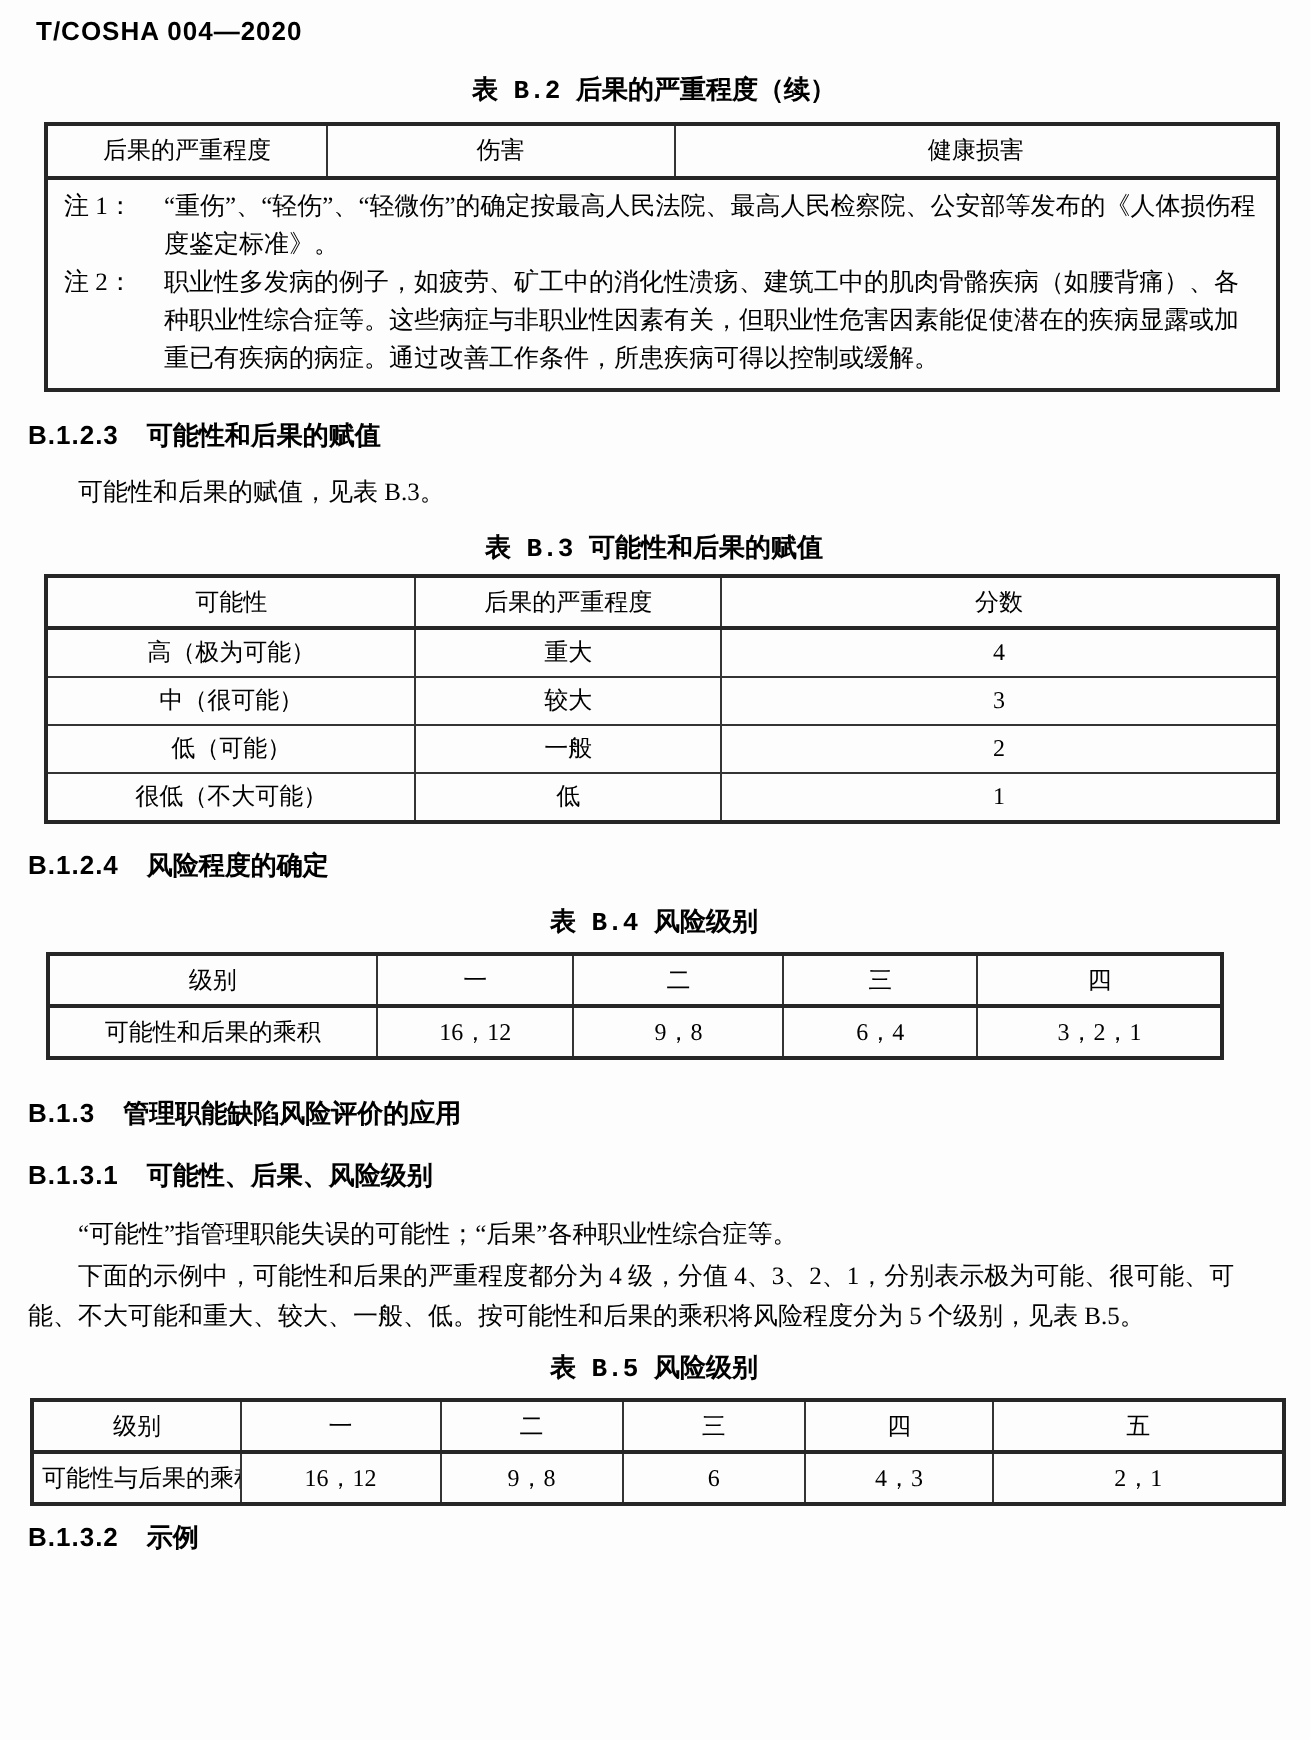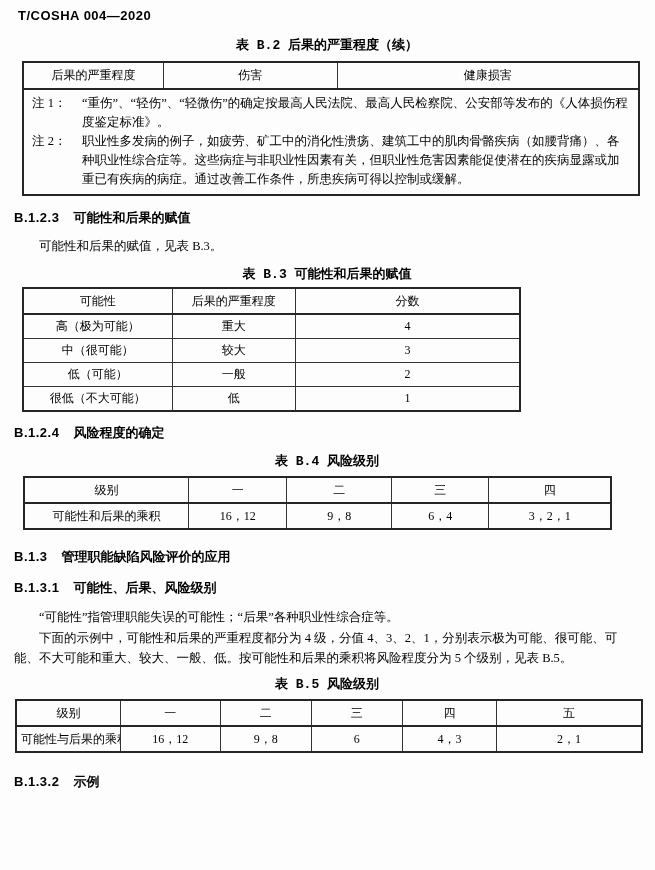--- a/index.html
+++ b/index.html
@@ -41,41 +41,41 @@
     overflow:hidden; white-space:nowrap;
   }
   .doc-table thead tr { border-bottom:2px solid #262626; }
 
   .b2 { width:618px; margin:6px 0 0 8px; }
   .b2 th { height:21px; }
   .notes-cell { text-align:left !important; padding:4px 10px 5px 8px !important; white-space:normal !important; }
   .tnote { line-height:19px; padding-left:50px; font-size:12.5px; }
   .tnote .lab { display:inline-block; width:50px; margin-left:-50px; }
 
-  .b3 { width:499px; margin:3px 0 0 8px; }
+  .b3 { width:618px; margin:3px 0 0 8px; }
   .b3 th { height:20px; padding:2px 4px; }
   .b3 td { height:19px; padding:2px 4px; }
 
   .b4 { width:589px; margin:5px 0 0 9px; }
   .b4 th, .b4 td { height:20px; }
 
   .b5 { width:628px; margin:5px 0 0 1px; }
   .b5 th, .b5 td { height:20px; }
 
   .mt-h123 { margin-top:13px; }
   .mt-p123 { margin-top:9px;  }
   .mt-t3   { margin-top:9px;  }
   .mt-h124 { margin-top:12px; }
   .mt-p124 { margin-top:12px; }
   .mt-t4   { margin-top:11px; }
   .mt-h13  { margin-top:18px; }
   .mt-h131 { margin-top:13px; }
   .mt-p131 { margin-top:10px; }
   .mt-t5   { margin-top:8px;  }
-  .mt-h132 { margin-top:20px; }
+  .mt-h132 { margin-top:7px; }
   .mt-p132 { margin-top:10px; }
 </style>
 </head>
 <body>
 
 <div class="page">
 
   <div class="doc-code">T/COSHA 004—2020</div>
 
   <div class="tbl-title" style="margin-top:14px">表 B.2  后果的严重程度（续）</div>

